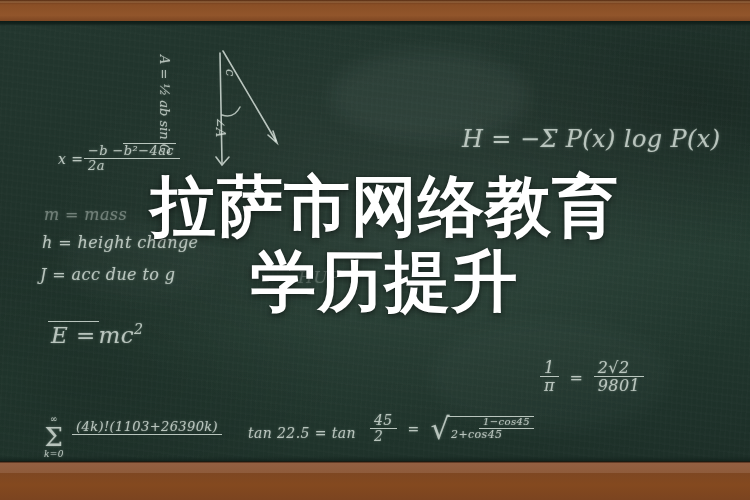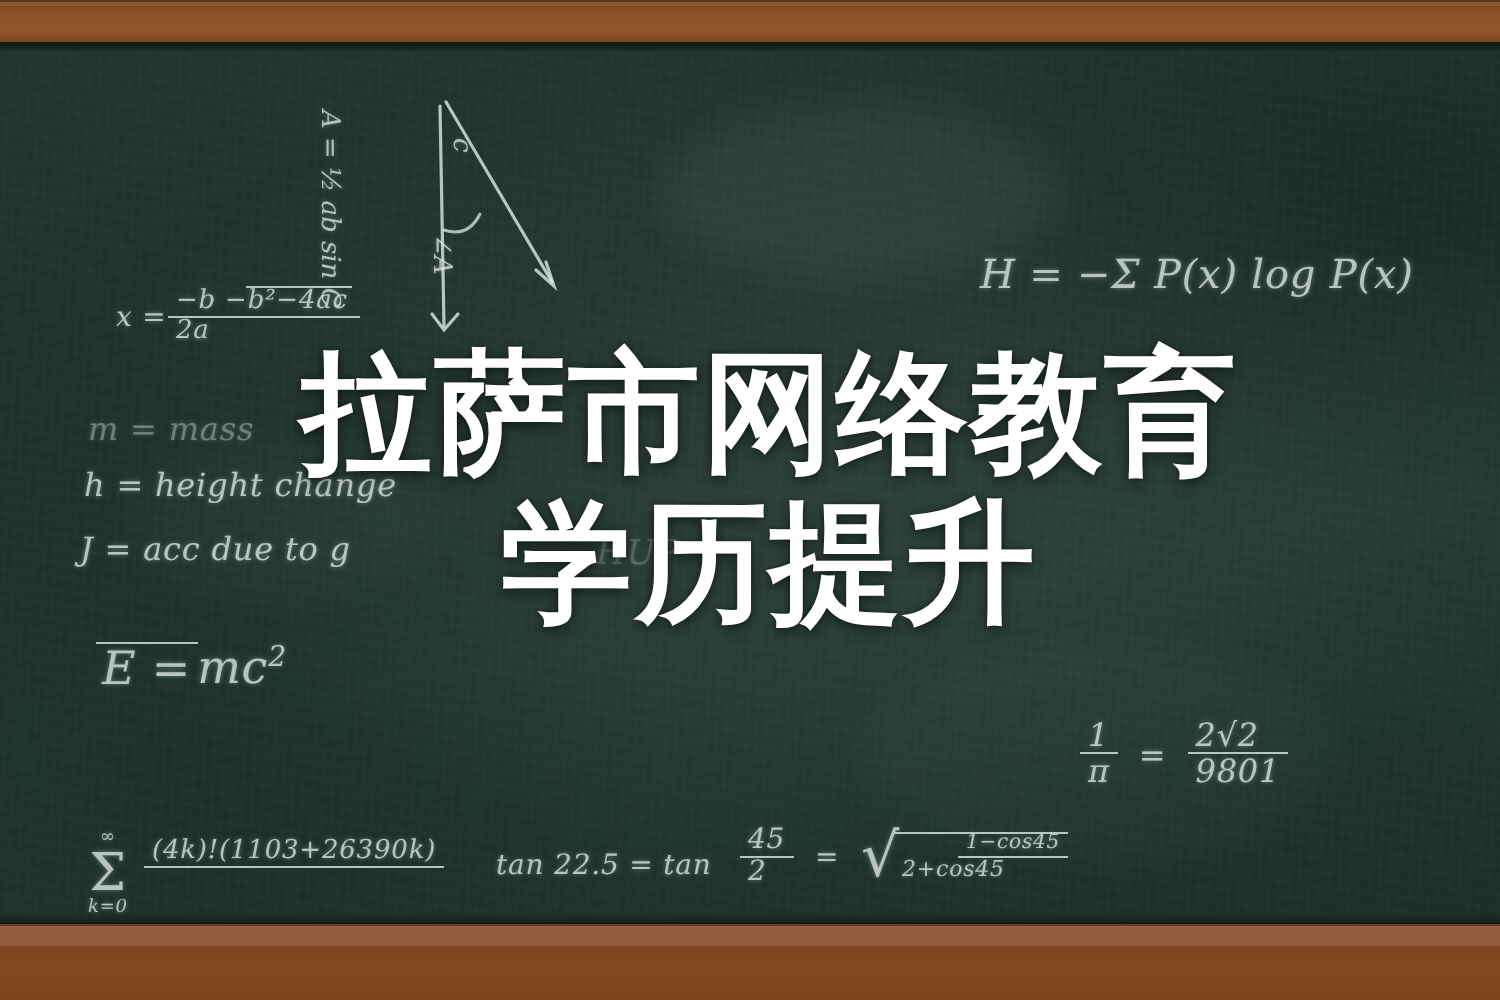--- a/index.html
+++ b/index.html
@@ -147,21 +147,21 @@
     <span class="chalk" style="left:58px;top:130px;font-size:14px;">x =</span>
     <span class="chalk" style="left:84px;top:122px;font-size:13px;">
       <span class="frac">
         <span class="num">
           <span>−b −</span><span class="rad">b²−4ac</span>
         </span>
         <span class="den">2a</span>
       </span>
     </span>
 
-    <span class="chalk" style="left:490px;top:104px;font-size:20px;font-style:italic;">H = −Σ P(x) log P(x)</span>
+    <span class="chalk" style="left:462px;top:104px;font-size:24px;font-style:italic;">H = −Σ P(x) log P(x)</span>
 
     <span class="chalk faint" style="left:44px;top:184px;font-size:16px;">m = mass</span>
     <span class="chalk" style="left:42px;top:212px;font-size:16px;">h = height change</span>
     <span class="chalk" style="left:40px;top:244px;font-size:16px;">J = acc due to g</span>
 
     <span class="chalk vfaint" style="left:298px;top:246px;font-size:17px;">HUP</span>
 
     <span class="chalk" style="left:48px;top:300px;font-size:23px;">
       <span class="ovl">E =</span><span>mc</span><span class="sup">2</span>
     </span>

